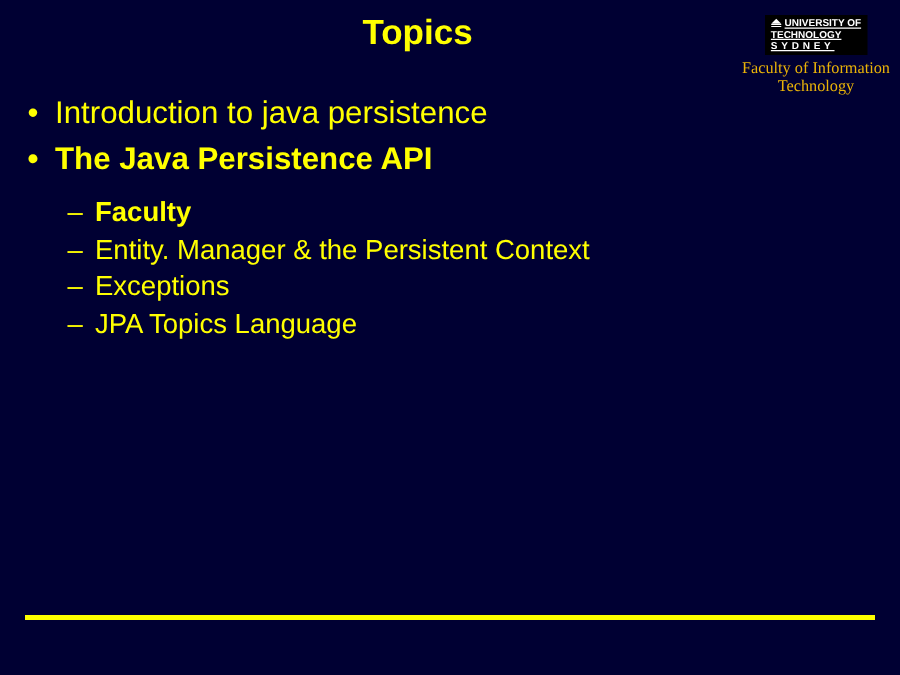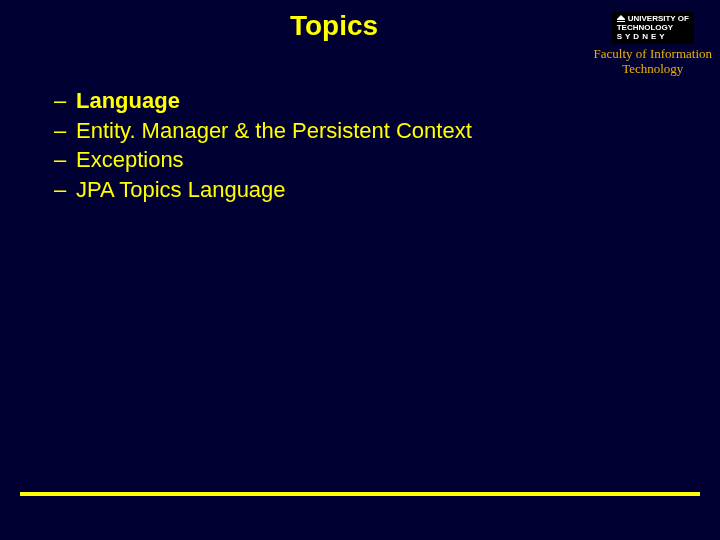--- a/index.html
+++ b/index.html
@@ -34,20 +34,21 @@
       text-align: center;
     }
     .uts-logo {
       background: #000000;
       color: #ffffff;
       font-size: 8px;
       padding: 3px 5px;
       display: inline-block;
       text-align: left;
       line-height: 1.1;
+      text-decoration: underline;
     }
     .uts-logo .l1 { font-weight: bold; display: flex; align-items: center; gap: 3px; }
     .uts-logo .l2 { font-weight: bold; }
     .uts-logo .l3 { letter-spacing: 3px; font-weight: bold; }
     .uts-icon {
       width: 8px;
       height: 8px;
       display: inline-block;
       position: relative;
     }
@@ -130,21 +131,29 @@
       <div class="l3">SYDNEY</div>
     </div>
     <div class="faculty">
       <span>Faculty of Information</span><br>
       <span>Technology</span>
     </div>
   </div>
 </div>
 
 <div class="content">
+  <ul class="main">
+    <li>
+      <span class="bullet">•</span><span>Introduction to java persistence</span>
+    </li>
+    <li class="bold">
+      <span class="bullet">•</span><span>The Java Persistence API</span>
+    </li>
+  </ul>
   <ul class="sub">
-    <li><span class="dash">–</span><span class="bold">Language</span></li>
+    <li><span class="dash">–</span><span class="bold">Faculty</span></li>
     <li><span class="dash">–</span><span>Entity. Manager &amp; the Persistent Context</span></li>
     <li><span class="dash">–</span><span>Exceptions</span></li>
     <li><span class="dash">–</span><span>JPA Topics Language</span></li>
   </ul>
 </div>
 
 <div class="rule"></div>
 
 </body></html>

